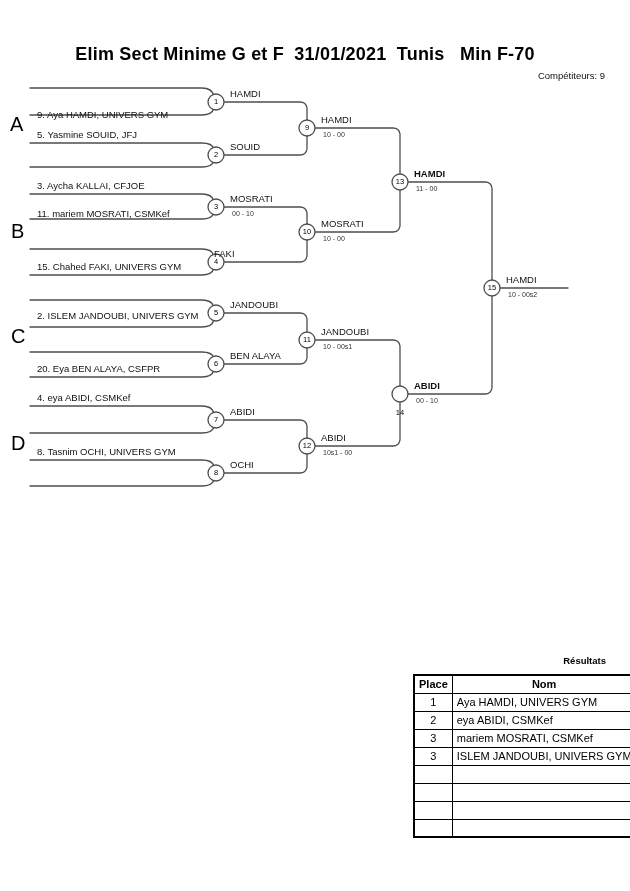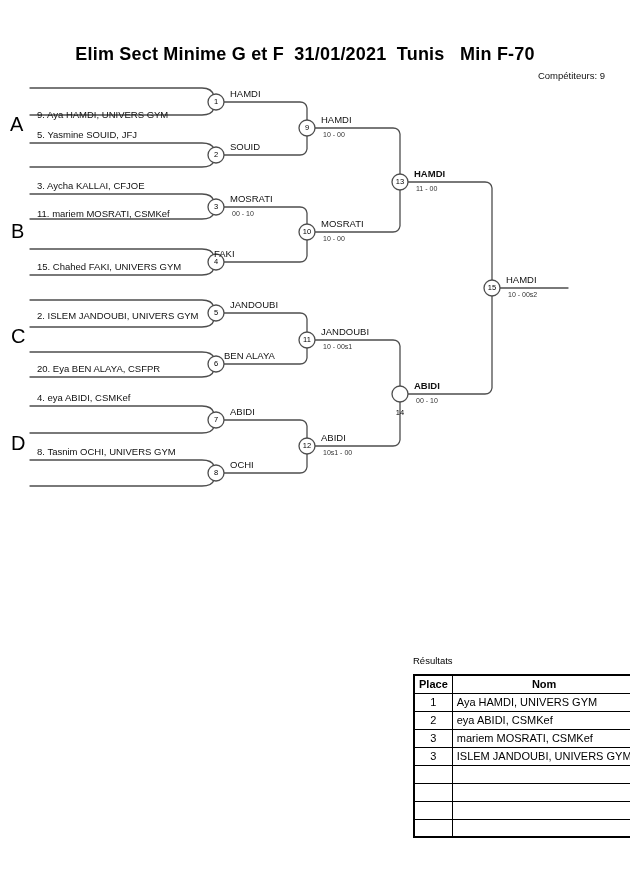--- a/index.html
+++ b/index.html
@@ -59,23 +59,23 @@
     position: absolute;
     width: 16px; height: 16px;
     text-align: center;
     font-size: 7.5px;
     line-height: 16px;
     color: #000;
   }
   .results-title {
     position: absolute;
     top: 655px; left: 413px; width: 193px;
-    text-align: left;
-    font-size: 9.5px;
-    font-weight: normal;
+    text-align: right;
+    font-size: 9.5px;
+    font-weight: bold;
   }
   table.results {
     position: absolute;
     top: 674px; left: 413px;
     border-collapse: collapse;
     border: 2px solid #000;
     font-size: 11px;
   }
   table.results th, table.results td {
     border: 1px solid #000;
@@ -185,21 +185,21 @@
   <div class="match-number" style="top:174px; left:392px;">13</div>
   <div class="match-number" style="top:386px; left:392px;margin-top:19px;">14</div>
   <div class="match-number" style="top:280px; left:484px;">15</div>
 
   <div class="winner" style="top:88px;  left:230px;">HAMDI</div>
   <div class="winner" style="top:141px; left:230px;">SOUID</div>
   <div class="winner" style="top:193px; left:230px;">MOSRATI</div>
   <div class="score" style="top:210px; left:232px;">00 - 10</div>
   <div class="winner" style="top:248px; left:214px;">FAKI</div>
   <div class="winner" style="top:299px; left:230px;">JANDOUBI</div>
-  <div class="winner" style="top:350px; left:224px;">BEN ALAYA</div>
+  <div class="winner" style="top:350px; left:230px;">BEN ALAYA</div>
   <div class="winner" style="top:406px; left:230px;">ABIDI</div>
   <div class="winner" style="top:459px; left:230px;">OCHI</div>
 
   <div class="winner" style="top:114px; left:321px;">HAMDI</div>
   <div class="score" style="top:131px; left:323px;">10 - 00</div>
   <div class="winner" style="top:218px; left:321px;">MOSRATI</div>
   <div class="score" style="top:235px; left:323px;">10 - 00</div>
   <div class="winner" style="top:326px; left:321px;">JANDOUBI</div>
   <div class="score" style="top:343px; left:323px;">10 - 00s1</div>
   <div class="winner" style="top:432px; left:321px;">ABIDI</div>

